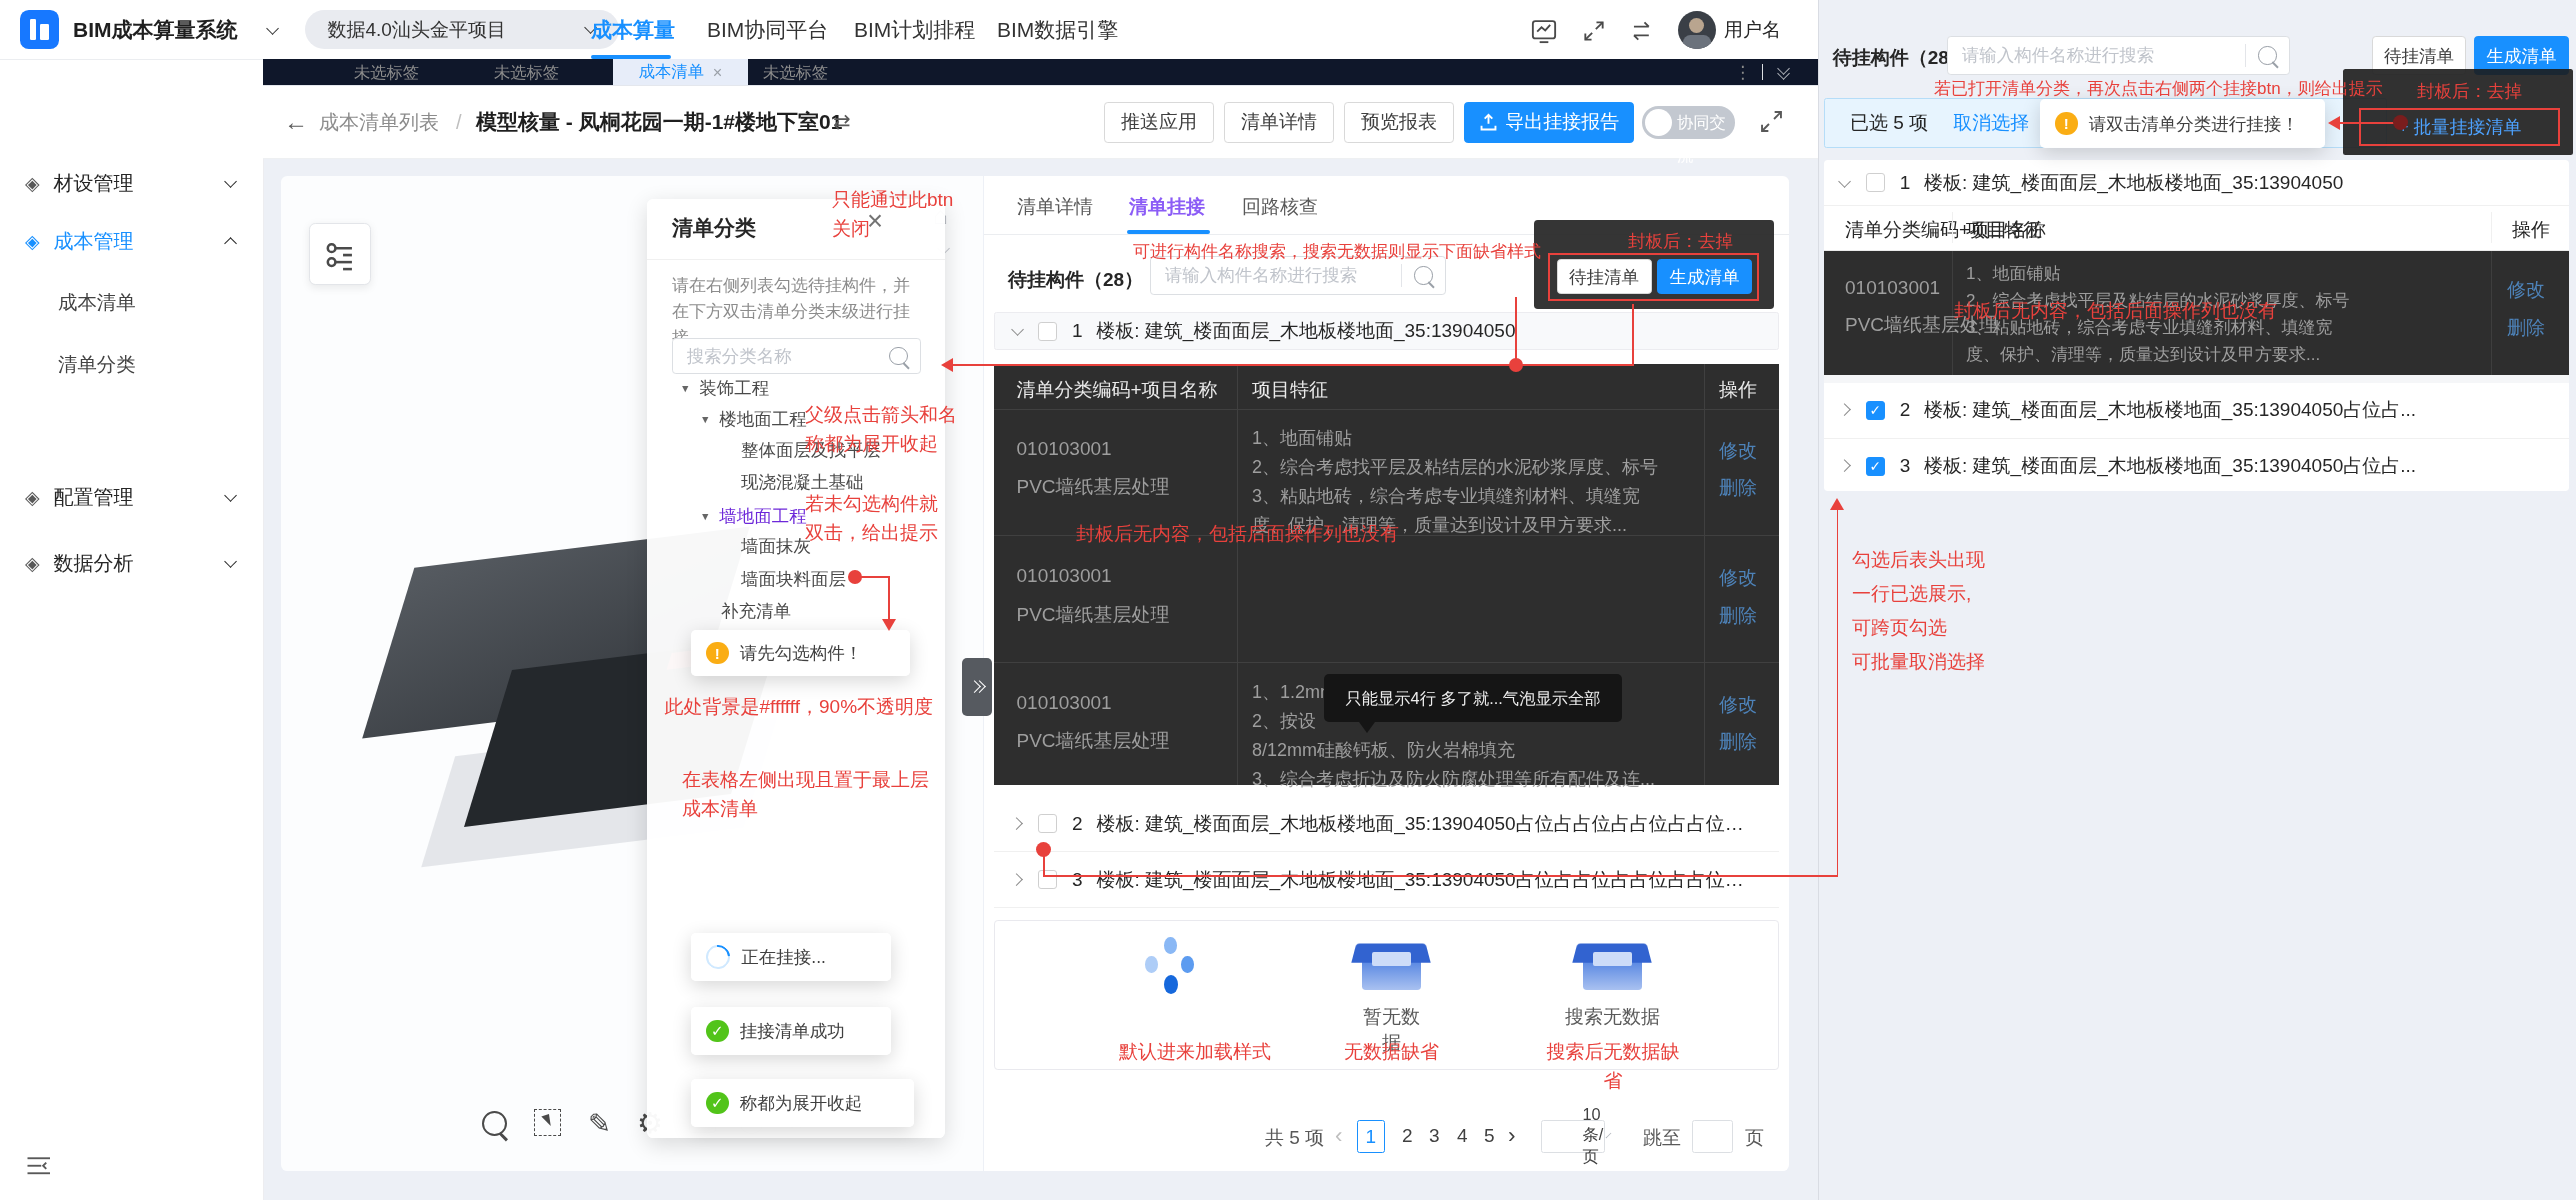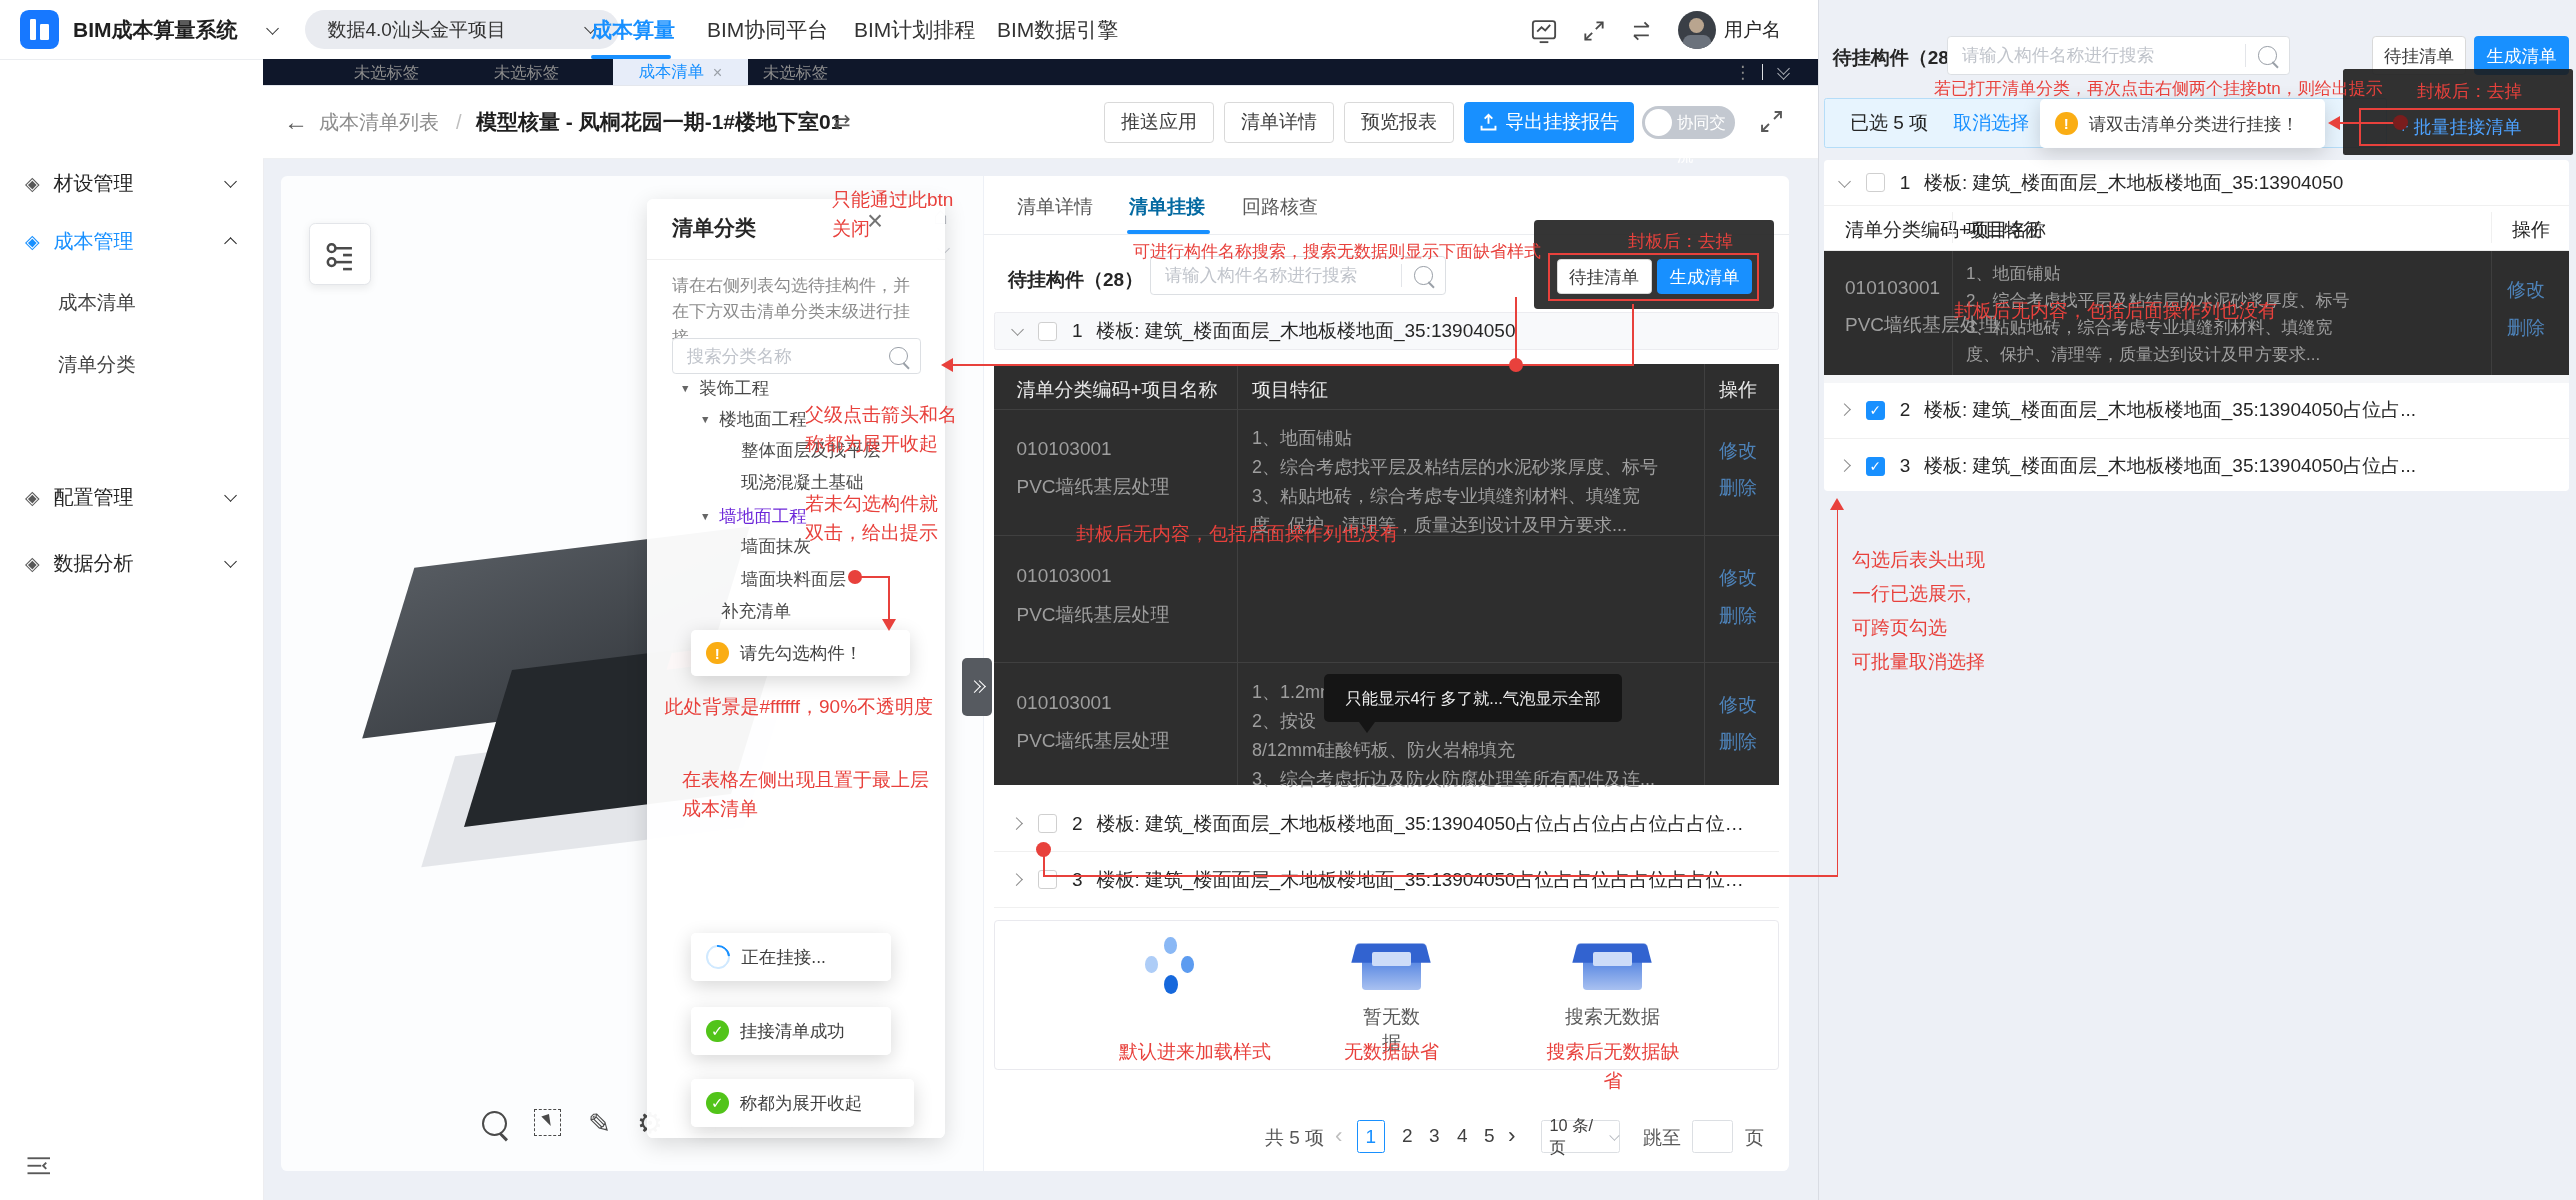--- a/index.html
+++ b/index.html
@@ -276,21 +276,21 @@
 双击，给出提示</div>
 
   <div class="abs" style="left:962px;top:658px;width:30px;height:58px;background:#565a60;border-radius:5px;z-index:12;color:#fff;display:flex;align-items:center;justify-content:center;">
     <span class="chev r" style="margin-right:-3.8px;"></span>
       <span class="chev r"></span>
   </div>
 
   <div class="abs card" style="left:984px;top:176px;width:805px;height:995px;border-radius:0 6.3px 6.3px 0;z-index:10;">
     <div class="abs" style="left:0;top:58px;width:805px;height:0.6px;background:#ebedf0;"></div>
     <div class="abs" style="left:33px;top:17.5px;font-size:19px;color:#595959;">清单详情</div>
-    <div class="abs" style="left:145px;top:17.5px;font-size:19px;color:#0369a1;font-weight:bold;">清单挂接</div>
+    <div class="abs" style="left:145px;top:17.5px;font-size:19px;color:#8b5cf6;font-weight:bold;">清单挂接</div>
     <div class="abs" style="left:143px;top:54px;width:83px;height:3.8px;background:#1890ff;border-radius:1.9px;"></div>
     <div class="abs" style="left:258px;top:17.5px;font-size:19px;color:#595959;">回路核查</div>
     <div class="abs red" style="left:149px;top:63px;font-size:17px;white-space:nowrap;">可进行构件名称搜索，搜索无数据则显示下面缺省样式</div>
     <div class="abs" style="left:24px;top:91px;font-size:19px;font-weight:bold;color:#262626;">待挂构件（28）</div>
     <div class="abs inputbox" style="left:166px;top:80px;width:296px;height:39px;">
       <input placeholder="请输入构件名称进行搜索" style="">
       <div style="width:0.6px;height:22.5px;background:#e3e5e9;"></div>
       <span class="mag"></span>
     </div>
 
@@ -392,21 +392,21 @@
       <span class="abs" style="left:281px;top:10px;font-size:19px;color:#595959;">共 5 项</span>
       <span class="abs pagenum" style="left:351px;top:7.5px;color:#bfbfbf;font-size:22.5px;">‹</span>
       <span class="abs flexc" style="left:373px;top:5px;width:27.5px;height:33px;border:1.3px solid #1890ff;border-radius:2.5px;justify-content:center;box-sizing:border-box;color:#1890ff;font-size:19px;">
           <span>1</span>
         </span>
       <span class="abs pagenum" style="left:418px;top:10px;">2</span>
       <span class="abs pagenum" style="left:445px;top:10px;">3</span>
       <span class="abs pagenum" style="left:473px;top:10px;">4</span>
       <span class="abs pagenum" style="left:500px;top:10px;">5</span>
       <span class="abs pagenum" style="left:524px;top:7.5px;font-size:22.5px;">›</span>
-      <span class="abs flexc" style="left:557px;top:5px;width:79px;height:33px;border:1.3px solid #dcdfe3;border-radius:2.5px;box-sizing:border-box;">
+      <span class="abs flexc" style="left:557px;top:5px;width:64px;height:33px;border:1.3px solid #dcdfe3;border-radius:2.5px;box-sizing:border-box;padding-left:33px;">
         <span style="font-size:16.3px;color:#404040;margin-left:7.5px;">10 条/页</span>
         <span class="chev d" style="color:#b0b4bb;margin:-2.5px 0 0 5px;transform:rotate(45deg) scale(.8);"></span>
       </span>
       <span class="abs" style="left:659px;top:10px;font-size:19px;color:#595959;">跳至</span>
       <span class="abs" style="left:708px;top:5px;width:41px;height:33px;border:1.3px solid #dcdfe3;border-radius:2.5px;box-sizing:border-box;background:#fff;"></span>
       <span class="abs" style="left:761px;top:10px;font-size:19px;color:#595959;">页</span>
     </div>
   </div>
 
   <div class="arr left" style="left:941px;top:358px;"></div>

